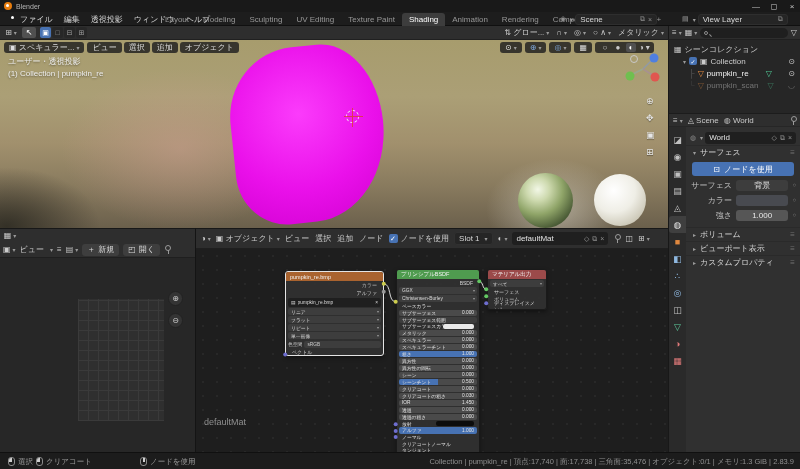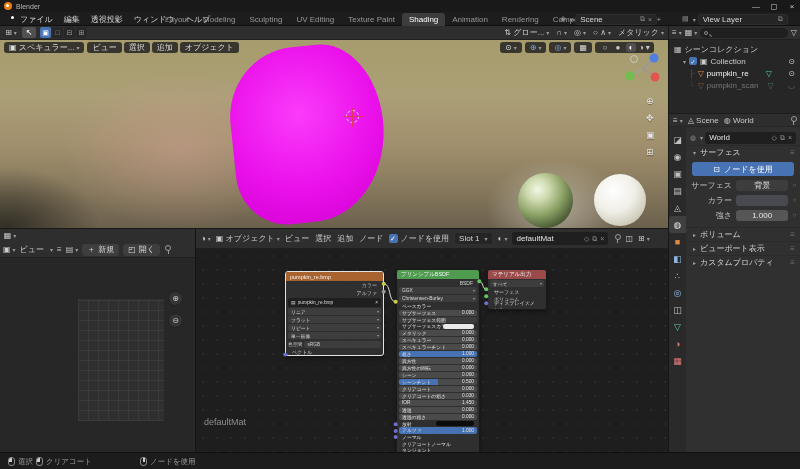--- a/index.html
+++ b/index.html
@@ -256,20 +256,24 @@
       <span class="pill" style="color:#7fa8dc;">◎<span class="chev">▾</span></span>
       <span class="pill">▦</span>
       <span class="pill shadeballs">
         <span>○</span>
         <span>●</span>
         <span class="active">◐</span>
         <span>◑<span class="chev">▾</span></span>
       </span>
     </div>
 
+    <div class="vp-text">
+      <div>ユーザー・透視投影</div>
+      <div>(1) Collection | pumpkin_re</div>
+    </div>
 
     <svg class="abs" style="left:624px;top:10px;" width="38" height="38" viewBox="0 0 38 38">
       <line x1="19" y1="19" x2="29" y2="9" stroke="#8f9aa8" stroke-width="1.5"></line>
       <line x1="19" y1="19" x2="7" y2="25" stroke="#9aa88f" stroke-width="1.5"></line>
       <line x1="19" y1="19" x2="30" y2="26" stroke="#a89191" stroke-width="1.5"></line>
       <circle cx="30" cy="8" r="4.5" fill="#4f7fe0"></circle>
       <circle cx="6" cy="26" r="4.5" fill="#6fbf4f"></circle>
       <circle cx="31" cy="27" r="4.5" fill="#e0564f"></circle>
       <circle cx="10" cy="9" r="3.5" fill="none" stroke="#c9c9c9" stroke-width="1"></circle>
     </svg>
@@ -618,15 +622,16 @@
       <span>選択</span>
     </span>
     <span class="sb-hint" style="left:36px;">
       <span class="mouse l"></span>
       <span>クリアコート</span>
     </span>
     <span class="sb-hint" style="left:140px;">
       <span class="mouse m"></span>
       <span>ノードを使用</span>
     </span>
+    <span class="sb-stats">Collection | pumpkin_re | 頂点:17,740 | 面:17,738 | 三角面:35,476 | オブジェクト:0/1 | メモリ:1.3 GiB | 2.83.9</span>
   </div>
 
 </div>
 
 </body></html>

